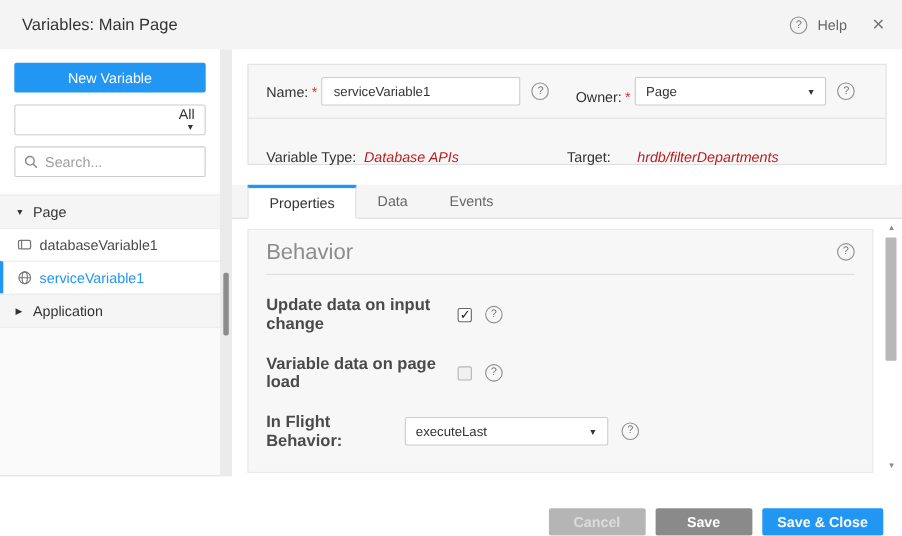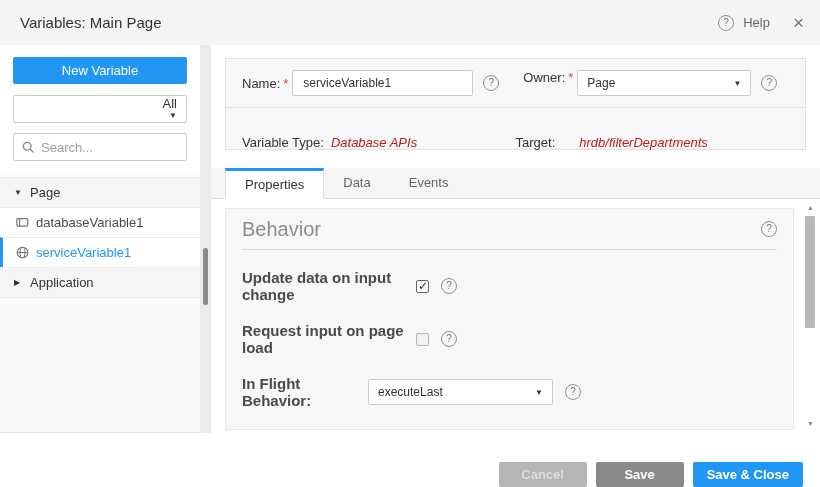--- a/index.html
+++ b/index.html
@@ -41,21 +41,21 @@
 
   
   .main { position:absolute; top:45px; left:211px; width:609px; height:388px; background:#fff; }
 
   .form-box { position:absolute; top:13px; left:14px; width:581px; height:92px; background:#f7f7f7; border:1px solid #e0e0e0; }
   .form-row1 { height:49px; display:flex; align-items:center; padding:0 16px; border-bottom:1px solid #e0e0e0; }
   .f-label { font-size:13px; color:#333; }
   .req { color:#e53935; font-size:13px; margin:0 4px 0 3px; }
   .txt-input { width:181px; height:26px; border:1px solid #ccc; border-radius:2px; background:#fff; font-size:12px; color:#333; padding:0 10px; font-family:inherit; outline:none; }
   .form-row1 .help-circle { margin:0 10px; }
-  .owner-group { margin-left:14px; display:flex; align-items:flex-start; }
+  .owner-group { margin-left:14px; display:flex; align-items:flex-end; }
   .sel-inline { position:relative; width:174px; height:26px; border:1px solid #ccc; border-radius:2px; background:#fff; display:flex; align-items:center; padding:0 9px; font-size:12px; color:#333; cursor:pointer; }
   .sel-inline .caret { margin-left:auto; font-size:8px; color:#333; }
   .form-row2 { height:42px; display:flex; align-items:flex-end; padding:0 16px; font-size:13px; color:#333; }
   .form-row2 .pair { display:flex; align-items:center; width:50%; }
   .form-row2 .v { margin-left:7px; color:#b91c1c;font-style:italic; }
   .form-row2 .v.gap { margin-left:24px; }
 
   
   .tabs { position:absolute; top:123px; left:0; width:609px; height:31px; background:#f5f5f5; border-bottom:1px solid #ddd; display:flex; align-items:flex-end; }
   .tab { height:31px; display:flex; align-items:center; padding:0 19px; font-size:13px; color:#666; cursor:pointer; }
@@ -204,21 +204,21 @@
         </div>
         <div class="section-hr"></div>
 
         <div class="prop-row">
           <span class="p-label w-cb">Update data on input change</span>
           <span class="checkbox checked"></span>
           <span class="help-circle">?</span>
         </div>
 
         <div class="prop-row">
-          <span class="p-label w-cb">Request input on page load</span>
+          <span class="p-label w-cb">Variable data on page load</span>
           <span class="checkbox"></span>
           <span class="help-circle">?</span>
         </div>
 
         <div class="prop-row">
           <span class="p-label w-sel">In Flight Behavior:</span>
           <div class="sel-inline sel-flight">
             <span>executeLast</span>
             <span class="caret">▼</span>
           </div>

